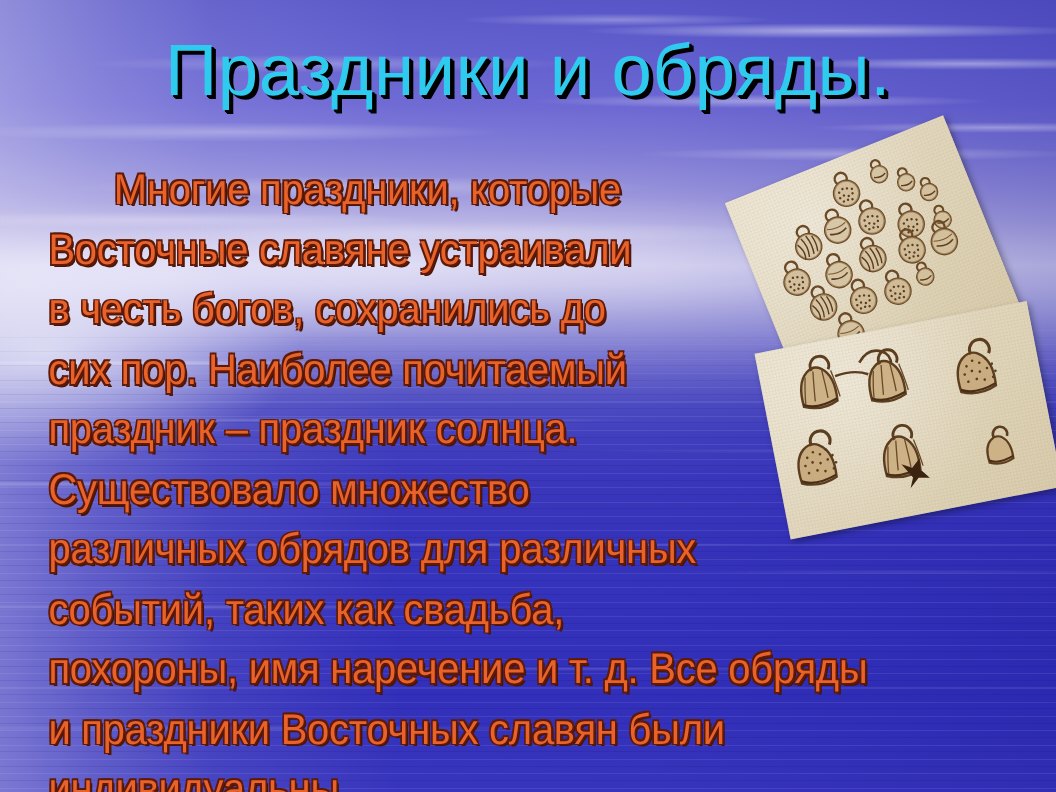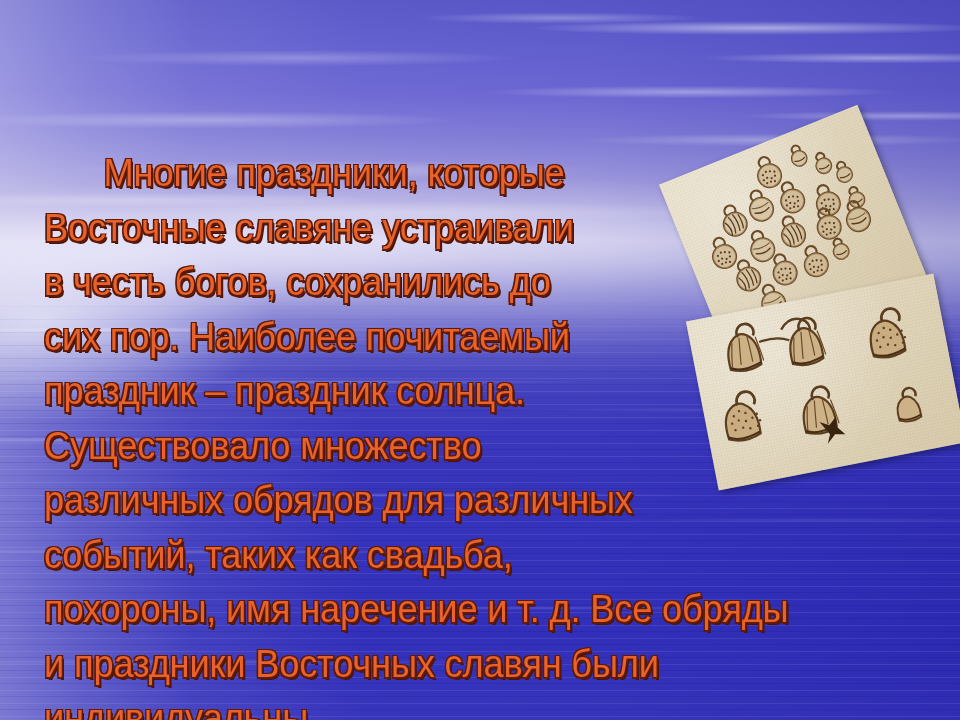--- a/index.html
+++ b/index.html
@@ -193,20 +193,21 @@
 
 <div id="slide">
 
   <div class="bg-layer bg-sky"></div>
   <div class="bg-layer bg-hz"></div>
   <div class="bg-layer bg-glow"></div>
   <div class="bg-layer bg-clouds"></div>
   <div class="bg-layer bg-waves"></div>
   <div class="bg-layer bg-waves2"></div>
 
+  <div id="title">Праздники и обряды.</div>
 
   <div id="body-text">
     <span class="ln indent">Многие праздники, которые</span>
     <span class="ln">Восточные славяне устраивали</span>
     <span class="ln">в честь богов, сохранились до</span>
     <span class="ln">сих пор. Наиболее почитаемый</span>
     <span class="ln">праздник – праздник солнца.</span>
     <span class="ln">Существовало множество</span>
     <span class="ln">различных обрядов для различных</span>
     <span class="ln">событий, таких как свадьба,</span>

